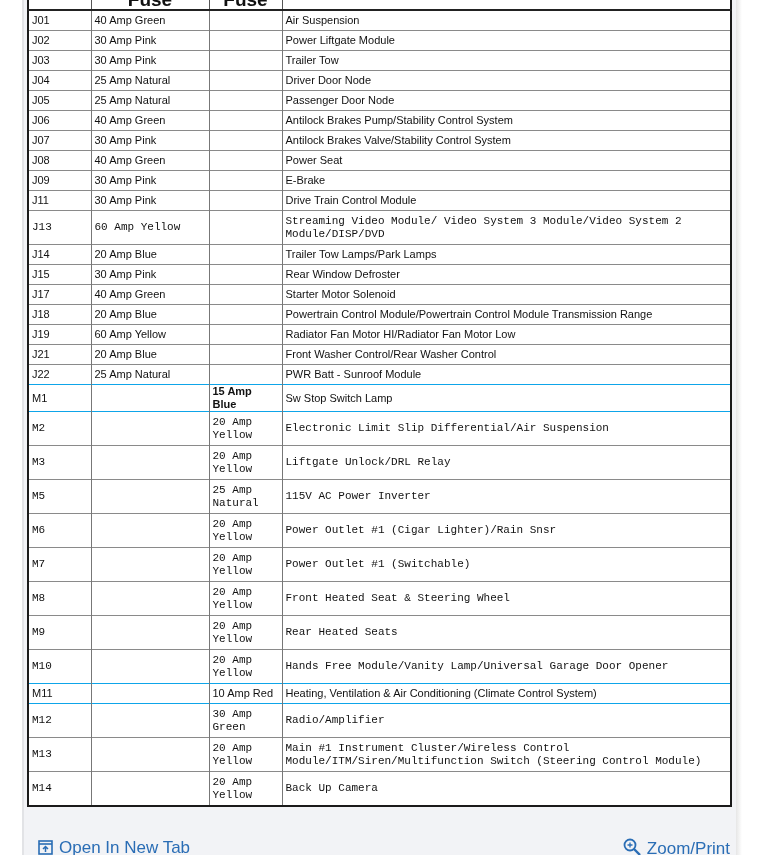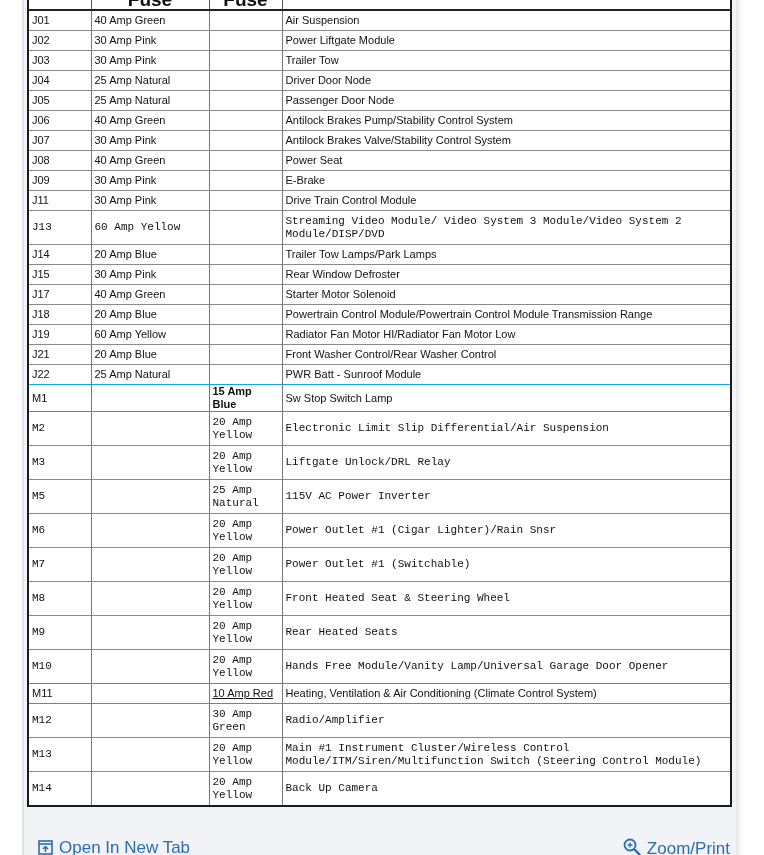--- a/index.html
+++ b/index.html
@@ -240,21 +240,21 @@
         </tr>
         <tr class="tall">
           <td>M10</td>
           <td></td>
           <td style="word-break: normal;">20 Amp Yellow</td>
           <td>Hands Free Module/Vanity Lamp/Universal Garage Door Opener</td>
         </tr>
         <tr class="strong">
           <td>M11</td>
           <td></td>
-          <td style="word-break: normal; text-decoration: underline;">10 Amp Red</td>
+          <td style="word-break: normal;">10 Amp Red</td>
           <td>Heating, Ventilation &amp; Air Conditioning (Climate Control System)</td>
         </tr>
         <tr class="tall strong">
           <td>M12</td>
           <td></td>
           <td style="word-break: normal; margin-top: 28px;">30 Amp Green</td>
           <td>Radio/Amplifier</td>
         </tr>
         <tr class="tall">
           <td>M13</td>

